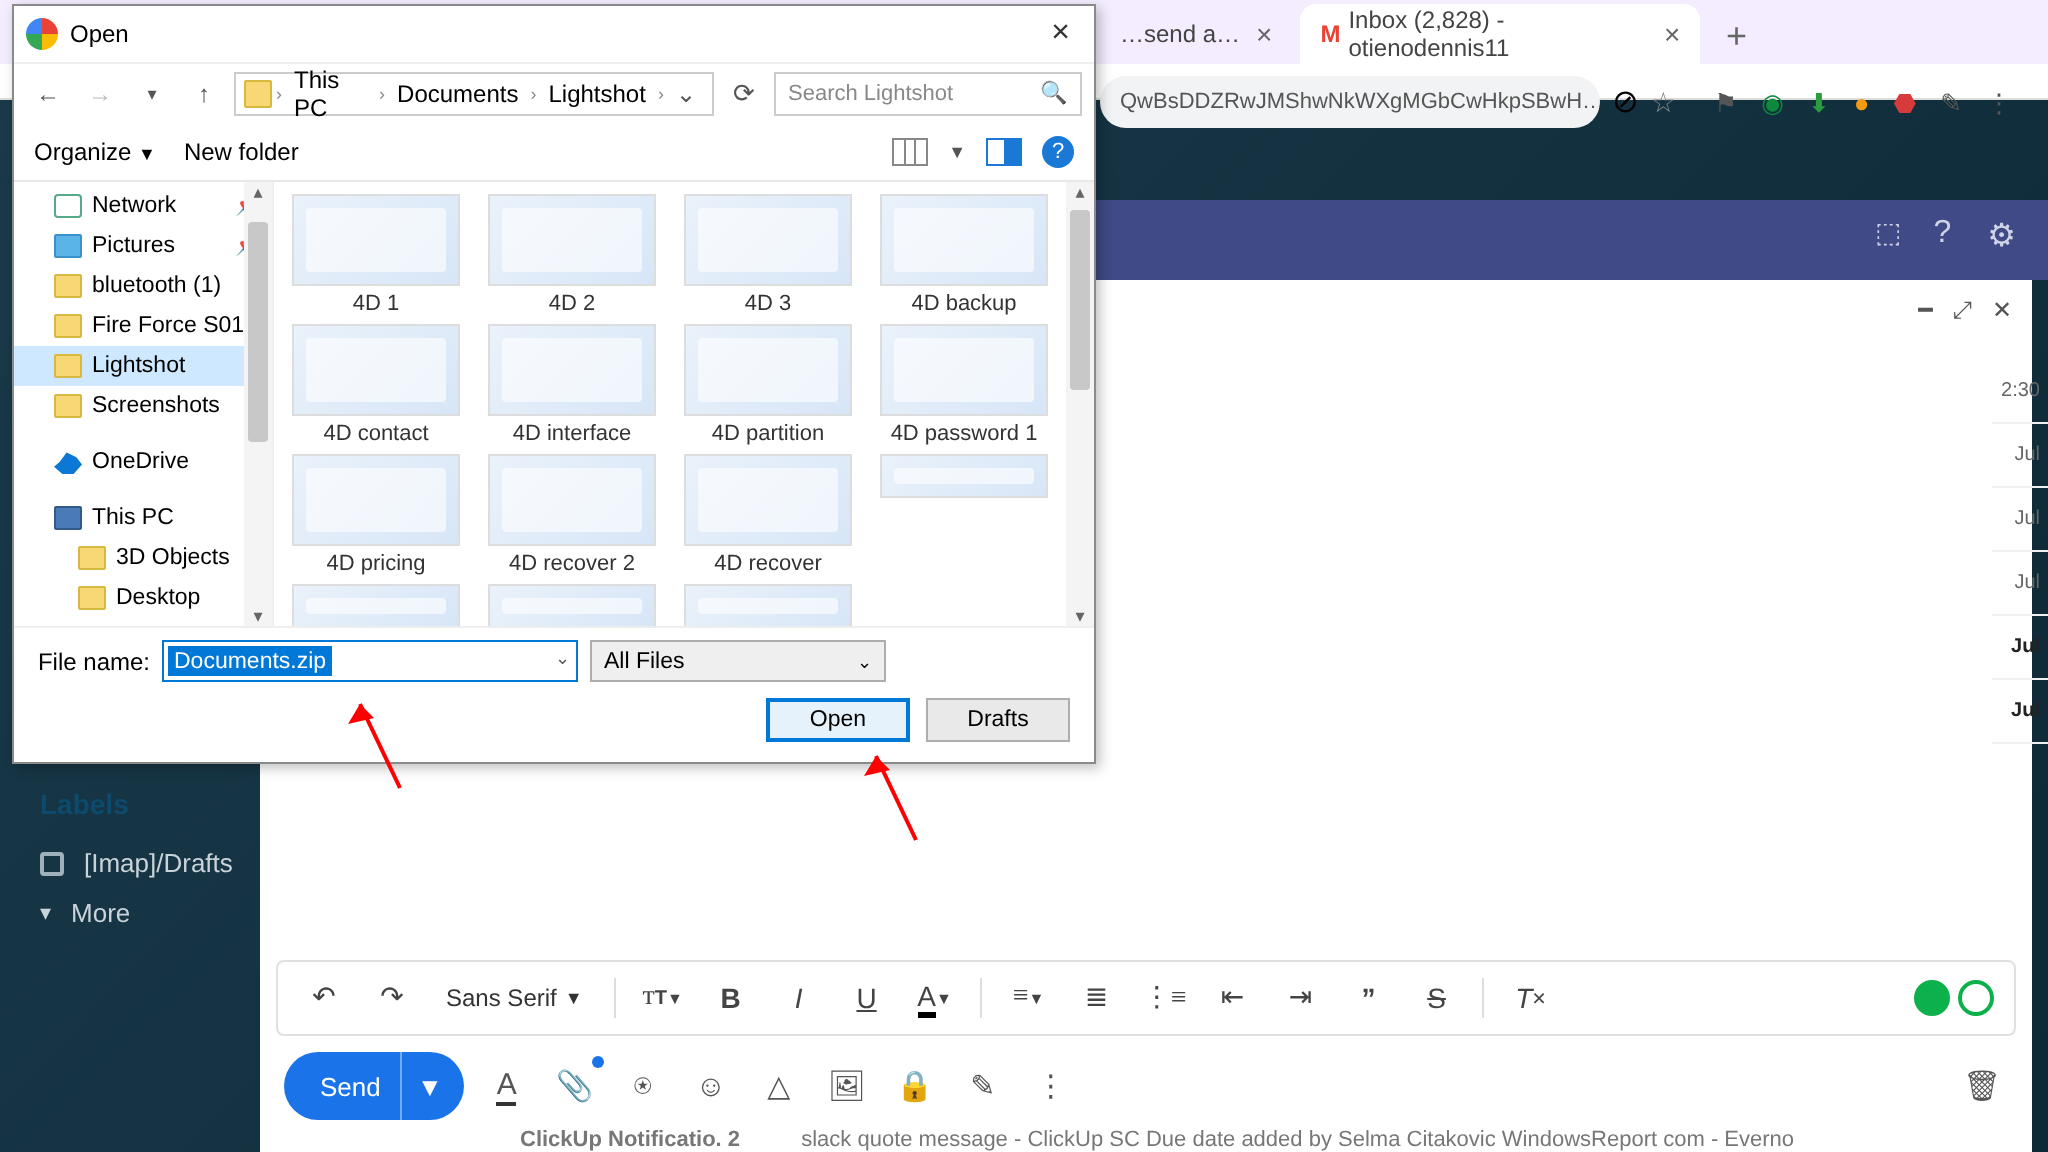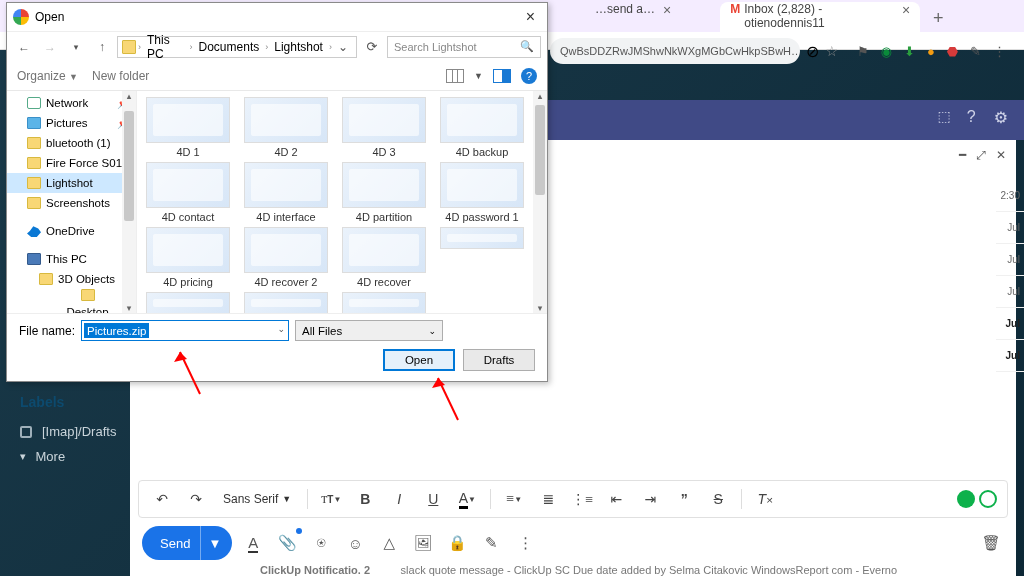--- a/index.html
+++ b/index.html
@@ -1,21 +1,21 @@
 <!DOCTYPE html>
 <html><head>
 <meta charset="utf-8">
 <style>
   * { box-sizing: border-box; margin: 0; padding: 0; font-family: "Segoe UI", Arial, sans-serif; }
   body { width: 1024px; height: 576px; overflow: hidden; background: linear-gradient(135deg,#1a3a4a 0%, #0d2836 100%); position: relative; }
 
   
   .chrome { position:absolute; top:0; left:0; right:0; height:50px; background:#fff; border-bottom:1px solid #ddd; }
   .tab-strip { height:32px; background:#f4ecff; display:flex; align-items:flex-end; padding-left:550px; }
-  .tab { height:30px; background:#fff; border-radius:8px 8px 0 0; margin-right:4px; padding:0 10px; display:flex; font-size:12px; color:#444; max-width:200px; position:relative;margin-left:35px; }
+  .tab { height:30px; background:#fff; border-radius:8px 8px 0 0; margin-right:4px; padding:0 10px; display:flex; align-items:center; font-size:12px; color:#444; max-width:200px; position:relative; }
   .tab .tabclose { margin-left:8px; color:#666; font-size:14px; cursor:pointer;}
   .tab.inactive { background:transparent; }
   .newtab { width:28px; text-align:center; color:#666; font-size:18px; line-height:28px;}
   .omni { height:30px; margin:4px 8px 0 550px; display:flex; align-items:center; gap:6px;}
   .urlbar { flex:0 0 250px; height:26px; border-radius:13px; background:#f1f3f4; font-size:11px; color:#555; padding:0 10px; line-height:26px; overflow:hidden; white-space:nowrap; }
   .ext-icons { display:flex; gap:12px; margin-left:auto; margin-right:10px; align-items:center;}
   .ext-icons span { font-size:13px; color:#555;}
   .star { color:#888; font-size:14px;}
 
   
@@ -61,21 +61,21 @@
   .nav-ic { width:22px; text-align:center; color:#555; cursor:pointer;}
   .nav-ic.disabled{ color:#bbb; cursor:default;}
   .crumbbox { flex:1; height:22px; border:1px solid #ccc; display:flex; align-items:center; padding:0 4px; gap:2px; background:#fff;}
   .crumbbox .fic { width:16px;height:14px; background:#f8d775; border:1px solid #d8b93f; border-radius:1px;}
   .crumb { padding:0 4px; cursor:pointer;}
   .csep{ color:#888; font-size:9px;}
   .crumb-dd { margin-left:auto; color:#555; padding:0 4px;}
   .refresh { width:22px; text-align:center; color:#555; cursor:pointer; font-size:13px;}
   .searchbox { width:154px; height:22px; border:1px solid #ccc; display:flex; align-items:center; padding:0 6px; color:#888; font-size:11px; justify-content:space-between;}
   .dlg-tb { height:30px; border-bottom:1px solid #e8e8e8; display:flex; align-items:center; padding:0 10px; gap:14px; font-size:12px;}
-  .dlg-tb .link { color:#737373; cursor:pointer;}
+  .dlg-tb .link { color:#000000; cursor:pointer;}
   .dlg-tb .tright { margin-left:auto; display:flex; gap:10px; align-items:center;}
   .view-ic { width:18px;height:14px; border:1px solid #888; display:flex;}
   .view-ic span{flex:1; border-right:1px solid #888;}
   .help-ic { width:16px;height:16px; border-radius:50%; background:#1979d4; color:#fff; text-align:center; font-size:11px; line-height:16px;}
 
   .dlg-body { flex:1; display:flex; overflow:hidden; border-bottom:1px solid #eee;}
   .tree { width:130px; border-right:1px solid #eee; overflow:hidden; font-size:11.5px; padding-top:2px; position:relative;}
   .tnode { height:20px; display:flex; align-items:center; padding-left:20px; gap:5px; cursor:pointer; white-space:nowrap;}
   .tnode.sel { background:#cde8ff;}
   .tnode .tic { width:14px; height:12px; background:#f8d775; border:1px solid #d8b93f; border-radius:1px; flex-shrink:0;}
@@ -328,21 +328,21 @@
             <span>OneDrive</span>
           </div>
           <div class="tnode" style="margin-top: 8px;">
             <span class="tic pc"></span>
             <span>This PC</span>
           </div>
           <div class="tnode" style="padding-left: 32px;">
             <span class="tic"></span>
             <span>3D Objects</span>
           </div>
-          <div class="tnode" style="padding-left: 32px; flex-direction: column;">
+          <div class="tnode" style="padding-left: 32px;">
             <span class="tic"></span>
             <span>Desktop</span>
           </div>
           <div class="tnode" style="padding-left: 32px;"></div>
         </div>
       <div class="scroll">
         <div class="ar" style="top:0">▴</div>
         <div class="th"></div>
         <div class="ar" style="bottom:0">▾</div>
       </div>
@@ -410,21 +410,21 @@
         <div class="ar" style="top:0">▴</div>
         <div class="th"></div>
         <div class="ar" style="bottom:0">▾</div>
       </div>
     </div>
   </div>
   <div class="dlg-foot">
     <div class="fn-row">
       <label>File name:</label>
       <div class="fn-input">
-        <span class="sel">Pictures.zip</span>
+        <span class="sel">Documents.zip</span>
         <span class="dd">⌄</span>
       </div>
       <div class="ft-select">
         <span>All Files</span>
         <span style="font-size:9px">⌄</span>
       </div>
     </div>
     <div class="btn-row">
       <div class="wbtn primary">Open</div>
       <div class="wbtn">Drafts</div>

